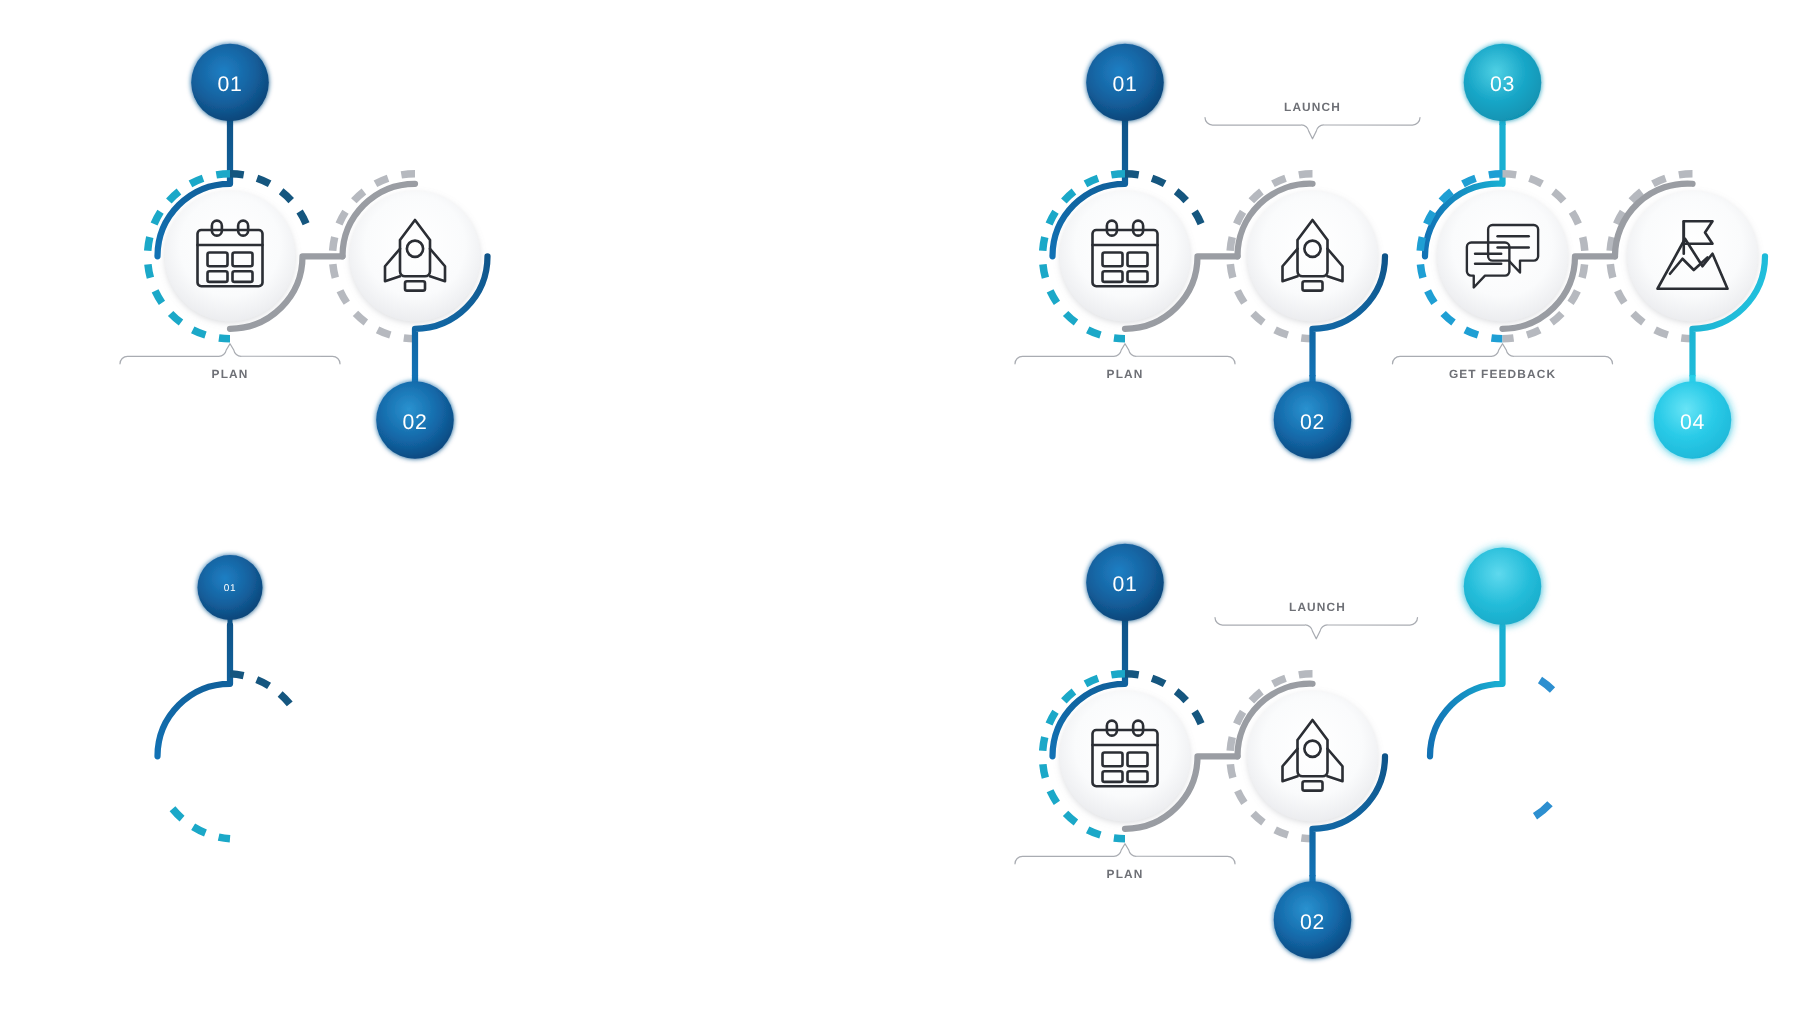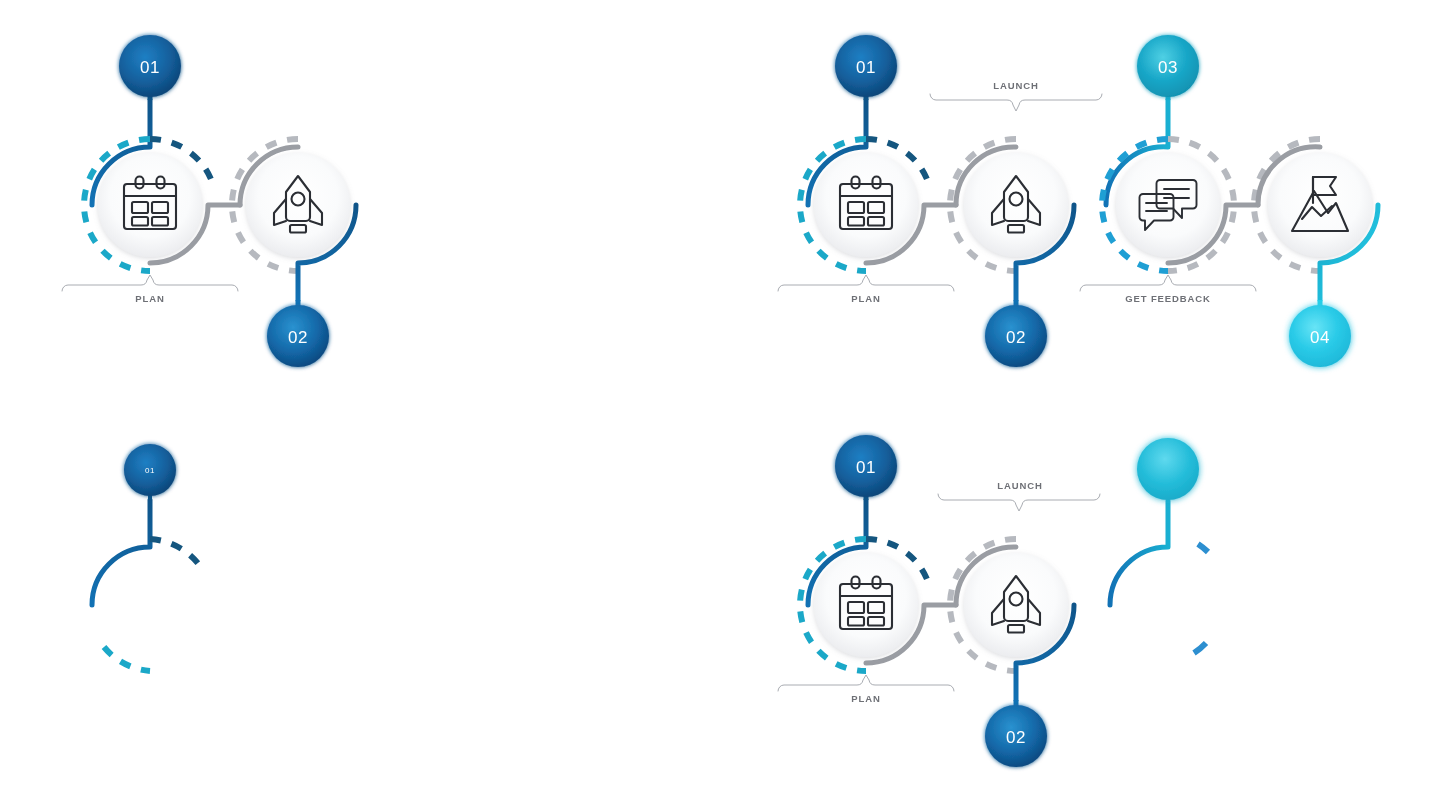--- a/index.html
+++ b/index.html
@@ -4,21 +4,21 @@
 <title>Process Timeline Infographic</title>
 <style>
   html,body{margin:0;padding:0;}
   body{
     width:1440px;height:810px;
     background:#ffffff;
     font-family:"Liberation Sans", sans-serif;
     overflow:hidden;
     position:relative;
   }
-  .stage{position:absolute;}
+  .stage{position:absolute;padding-left:34px;}
   svg{display:block;overflow:visible;}
   .lbl{
     font-family:"Liberation Sans", sans-serif;
     font-size:9.5px;
     letter-spacing:0.9px;
     fill:#6e7076;
     font-weight:600;
     text-anchor:middle;
   }
   .badge-num{

